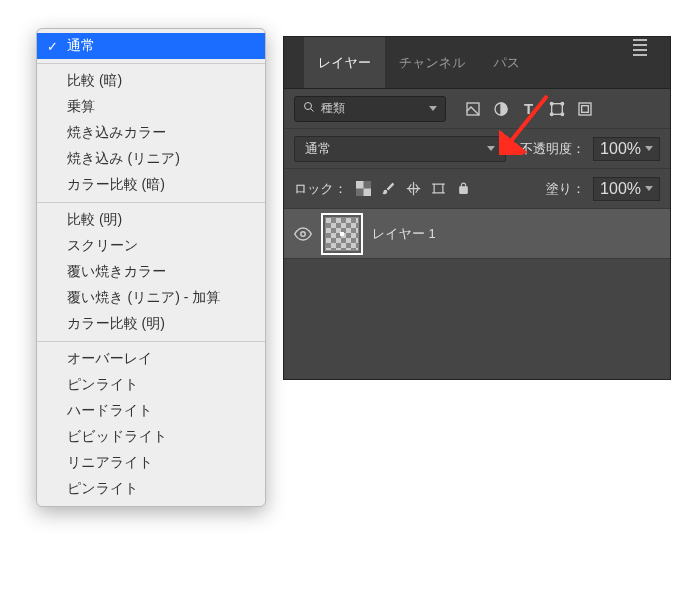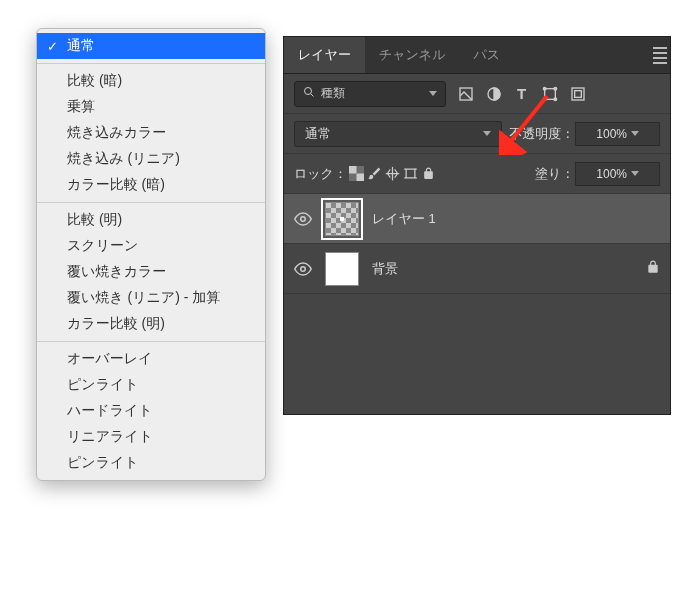--- a/index.html
+++ b/index.html
@@ -14,25 +14,24 @@
     .panel {
       position: absolute;
       top: 36px;
       left: 283px;
       width: 388px;
       background: #454545;
       border: 1px solid #222;
     }
     .panel-tabs {
       display: flex;
-      align-items: center;
-      height: 37px;
+      height: 52px;
       background: #333;
       border-bottom: 1px solid #222;
-      padding: 0 0;
+      padding: 0 20px;
     }
     .panel-tab {
       color: #999;
       font-size: 13px;
       padding: 0 14px;
       height: 100%;
       display: flex;
       align-items: center;
       cursor: pointer;
     }
@@ -53,21 +52,21 @@
     }
     .panel-menu-icon span {
       height: 2px;
       background: #bbb;
     }
     .panel-row {
       display: flex;
       align-items: center;
       height: 40px;
       padding: 0 10px;
-      gap: 1px;
+      gap: 8px;
       border-bottom: 1px solid #393939;
       color: #ddd;
       font-size: 13px;
     }
     .filter-select {
       background: #333;
       border: 1px solid #222;
       border-radius: 3px;
       height: 26px;
       display: flex;
@@ -104,23 +103,23 @@
       font-size: 13px;
       flex: 1;
       justify-content: space-between;
       margin-right: 6px;
     }
     .opacity-label { white-space: nowrap; }
     .pct-box {
       background: #3a3a3a;
       border: 1px solid #2a2a2a;
       height: 24px;
-      padding: 0 20px;
+      padding: 0 6px;
       color: #ddd;
-      font-size: 12px;
+      font-size: 16px;
       display: flex;
       align-items: center;
       gap: 4px;
     }
     .chev-down {
       width: 0; height: 0;
       border-left: 4px solid transparent;
       border-right: 4px solid transparent;
       border-top: 5px solid #aaa;
     }
@@ -336,33 +335,20 @@
     <span class="eye-icon"><svg width="18" height="18" viewBox="0 0 24 24" fill="none" stroke="#ccc" stroke-width="2">
           <path d="M1 12s4-8 11-8 11 8 11 8-4 8-11 8-11-8-11-8z"></path>
           <circle cx="12" cy="12" r="3"></circle>
         </svg></span>
     <div class="thumb-wrap selected">
       <div class="thumb-checker"></div>
     </div>
     <span>レイヤー 1</span>
   </div>
 
-  <div class="layer-item">
-    <span class="eye-icon"><svg width="18" height="18" viewBox="0 0 24 24" fill="none" stroke="#ccc" stroke-width="2">
-          <path d="M1 12s4-8 11-8 11 8 11 8-4 8-11 8-11-8-11-8z"></path>
-          <circle cx="12" cy="12" r="3"></circle>
-        </svg></span>
-    <div class="thumb-wrap">
-      <div class="thumb-white"></div>
-    </div>
-    <span>背景</span>
-    <span class="lock-icon"><svg width="14" height="14" viewBox="0 0 24 24" fill="#ccc">
-          <path d="M18 8h-1V6c0-2.76-2.24-5-5-5S7 3.24 7 6v2H6c-1.1 0-2 .9-2 2v10c0 1.1.9 2 2 2h12c1.1 0 2-.9 2-2V10c0-1.1-.9-2-2-2zM9 6c0-1.66 1.34-3 3-3s3 1.34 3 3v2H9V6z"></path>
-        </svg></span>
-  </div>
 
   <div class="panel-body-bottom"></div>
 </div>
 
 <div class="below-panel"></div>
 
 <svg class="red-arrow" width="56" height="65" viewBox="0 0 56 65">
   <defs>
     <marker id="ah" markerWidth="10" markerHeight="10" refX="2" refY="5" orient="auto">
       <path d="M0,0 L10,5 L0,10 Z" fill="#ff2b1f"></path>
@@ -382,15 +368,16 @@
     <div class="menu-sep"></div>
     <div class="menu-item">比較 (明)</div>
     <div class="menu-item">スクリーン</div>
     <div class="menu-item">覆い焼きカラー</div>
     <div class="menu-item">覆い焼き (リニア) - 加算</div>
     <div class="menu-item">カラー比較 (明)</div>
     <div class="menu-sep"></div>
     <div class="menu-item">オーバーレイ</div>
     <div class="menu-item">ピンライト</div>
     <div class="menu-item">ハードライト</div>
+    <div class="menu-item">ビビッドライト</div>
     <div class="menu-item">リニアライト</div>
     <div class="menu-item">ピンライト</div>
   </div>
 
 </body></html>

